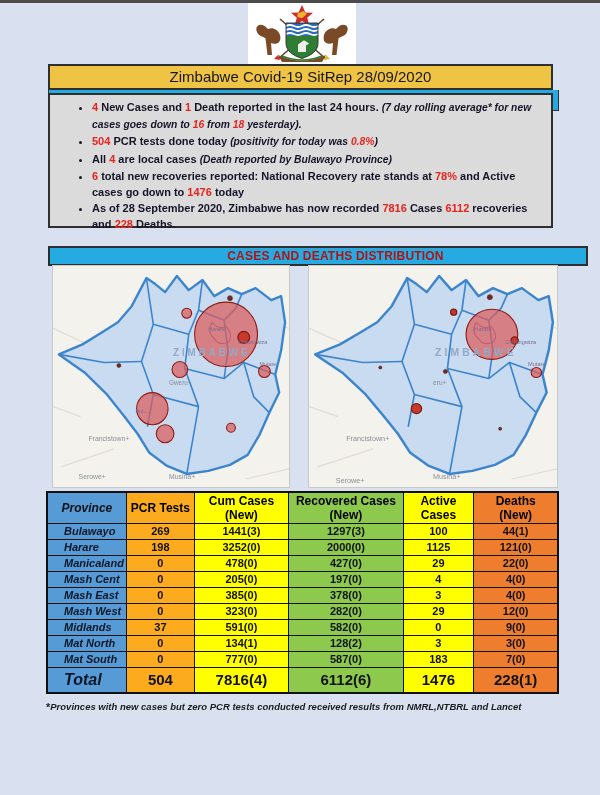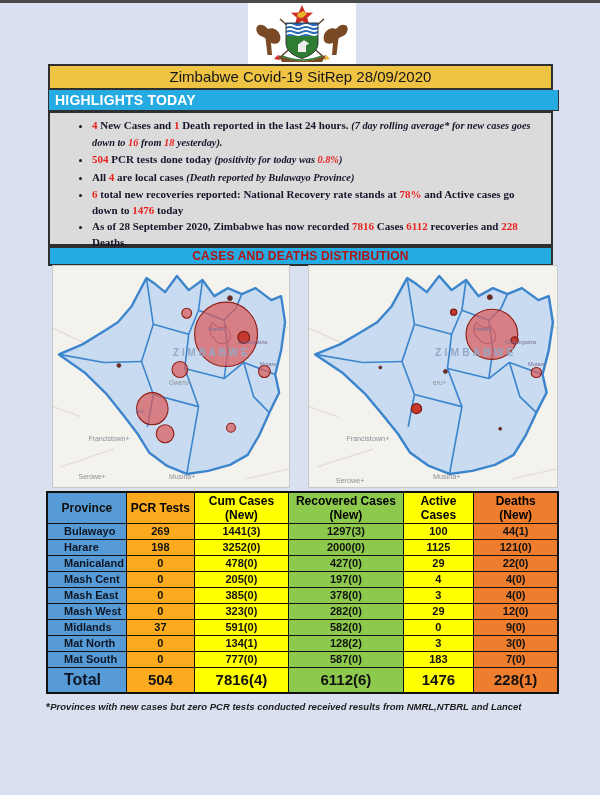--- a/index.html
+++ b/index.html
@@ -20,38 +20,39 @@
     background:#EFC445;border:2px solid #2f2f2f;
     text-align:center;font-weight:normal;font-size:15px;line-height:22px;color:#161616;
   }
   .banner-highlights{
     position:absolute;left:48px;top:90px;width:503px;height:20px;
     background:#25AAE1;border:1px solid #2f2f2f;border-top:none;
     color:#ffffff;font-weight:bold;font-size:14px;line-height:20px;padding-left:6px;
     letter-spacing:.2px;
   }
   .highlights-box{
-    position:absolute;left:48px;top:111px;width:501px;height:131px;
-    background:#DBDBDB;border:2px solid #2f2f2f;font-family:Liberation Serif, serif;
+    position:absolute;left:48px;top:93px;width:501px;height:131px;
+    background:#DBDBDB;border:2px solid #2f2f2f;
   }
   .highlights-box ul{margin:4px 0 0 0;padding-left:42px;}
   .highlights-box li{
     font-size:11px;line-height:16.2px;color:#15152a;font-weight:bold;
     padding-right:16px;
   }
   .seg-b{color:#15152a;}
   .seg-r{color:#E8231D;}
   .seg-i{font-style:italic;font-size:10.3px;color:#15152a;}
   .seg-ri{font-style:italic;font-size:10.3px;color:#E8231D;}
 
   .banner-distribution{
     position:absolute;left:48px;top:246px;width:501px;height:16px;
     background:#25AAE1;border:2px solid #2f2f2f;
     text-align:center;color:#B01513;font-weight:bold;font-size:12px;line-height:16px;
     letter-spacing:.2px;
+    padding-left:35px;
   }
 
   
   .map-box{position:absolute;top:265px;height:221px;background:#F4F2ED;border:1px solid #c9c9c9;}
   .map-left{left:52px;width:236px;}
   .map-right{left:308px;width:248px;}
   .map-box svg{display:block;width:100%;height:100%;}
   .country{fill:#C9DBF0;stroke:#3C85CD;stroke-width:2.4;stroke-linejoin:round;}
   .prov{fill:none;stroke:#3C85CD;stroke-width:1.6;stroke-linejoin:round;}
   .road{fill:none;stroke:#E0DDD5;stroke-width:1.2;}
@@ -72,21 +73,21 @@
   .prov-table th,.prov-table td{
     border:1px solid #111;font-weight:bold;color:#111;
     padding:0 2px;white-space:nowrap;overflow:hidden;
   }
   .prov-table{border:2px solid #111;}
   .prov-table th{font-size:12px;line-height:14px;height:30px;text-align:center;color:#000000;}
   .prov-table td{font-size:11px;line-height:15px;height:15px;text-align:center;}
   .prov-table td.c-prov{text-align:left;padding-left:16px;color:#0d1626;}
   .prov-table tr.total-row td{font-size:15px;line-height:24px;height:24px;margin-top:46px;}
   .prov-table tr.total-row td.c-prov{font-size:16px;}
-  .c-prov{background:#569BD5;}
+  .c-prov{background:#569BD5;font-style:italic;}
   .c-pcr{background:#FBAB1D;}
   .c-cum{background:#FFFF00;}
   .c-rec{background:#8DC94D;}
   .c-act{background:#FFFF00;}
   .c-dth{background:#EE7D2E;}
   th.c-prov{color:#101010;}
 
   .footnote{
     position:absolute;left:46px;top:701px;width:510px;
     font-size:9.5px;font-style:italic;font-weight:bold;color:#1c1c1c;

